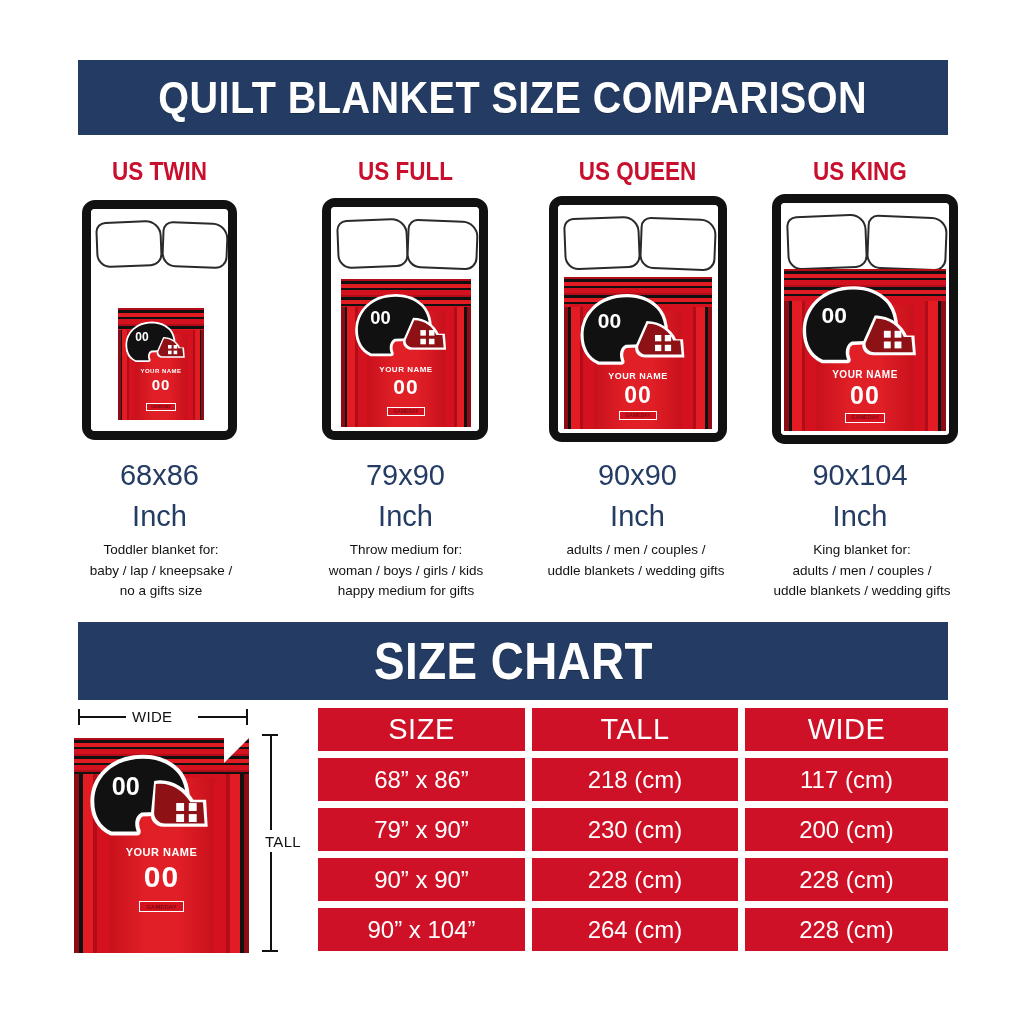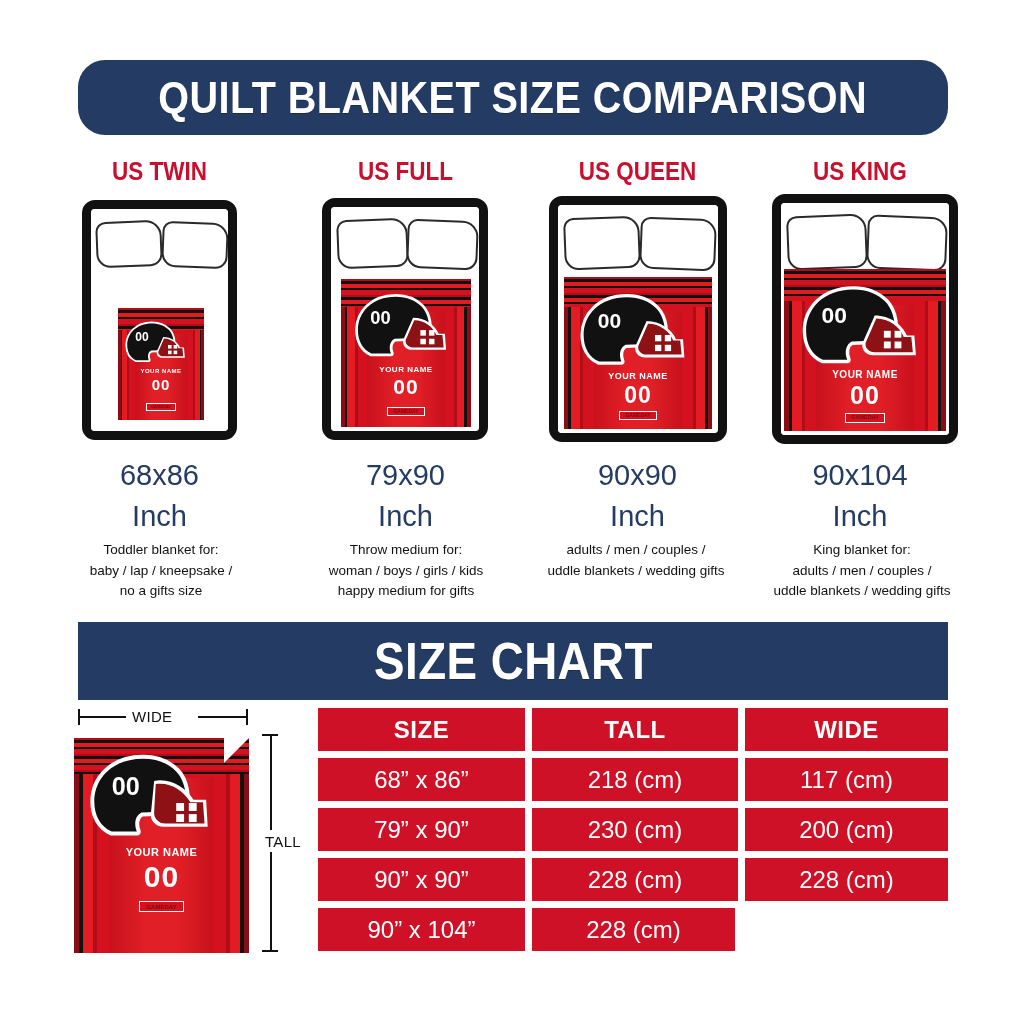--- a/index.html
+++ b/index.html
@@ -18,21 +18,21 @@
     display: flex; align-items: center; justify-content: center;
   }
   .banner-text {
     color: #ffffff;
     font-weight: 700;
     letter-spacing: 0.5px;
     transform: scaleX(0.88);
     white-space: nowrap;
     text-shadow: 0 1px 0 rgba(0,0,0,.25);
   }
-  #banner-top { left: 78px; top: 60px; width: 870px; height: 75px; border-radius: 27px; }
+  #banner-top { left: 78px; top: 60px; width: 870px; height: 75px; }
   #banner-top .banner-text { font-size: 45px; }
   #banner-chart { left: 78px; top: 622px; width: 870px; height: 78px; }
   #banner-chart .banner-text { font-size: 52px; }
 
   
   .col-title {
     position: absolute; top: 155px; height: 32px;
     color: #c8102e; font-size: 25px; font-weight: 700;
     display: flex; align-items: center; justify-content: center;
     transform: scaleX(0.9); white-space: nowrap;
@@ -133,21 +133,21 @@
   .tbl { position: absolute; left: 318px; top: 708px; width: 630px; }
   .trow { display: flex; gap: 7px; margin-bottom: 7px; }
   .tcell {
     background: #ce1126; color: #ffffff;
     display: flex; align-items: center; justify-content: center;
     height: 43px; font-size: 24px;
   }
   .tcell.c1 { width: 207px; }
   .tcell.c2 { width: 206px; }
   .tcell.c3 { width: 203px; }
-  .trow.head .tcell { font-weight: 700; font-size: 24px; letter-spacing:.5px; }
+  .trow.head .tcell { font-weight: 400; font-size: 29px; letter-spacing:.5px; }
 
   
   .measure { position: absolute; left: 62px; top: 702px; width: 252px; height: 258px; }
   .m-blanket {
     position: absolute; left: 12px; top: 36px; width: 175px; height: 215px;
   }
   .m-label {
     position: absolute; color: #111111; font-size: 15px; font-weight: 400;
     letter-spacing: .3px;
   }
@@ -402,17 +402,18 @@
       <div class="tcell c2">230 (cm)</div>
       <div class="tcell c3">200 (cm)</div>
     </div>
     <div class="trow">
       <div class="tcell c1">90” x 90”</div>
       <div class="tcell c2">228 (cm)</div>
       <div class="tcell c3">228 (cm)</div>
     </div>
     <div class="trow">
       <div class="tcell c1">90” x 104”</div>
+      <div class="tcell c2">264 (cm)</div>
       <div class="tcell c3">228 (cm)</div>
     </div>
   </div>
 
 </div>
 
 </body></html>

